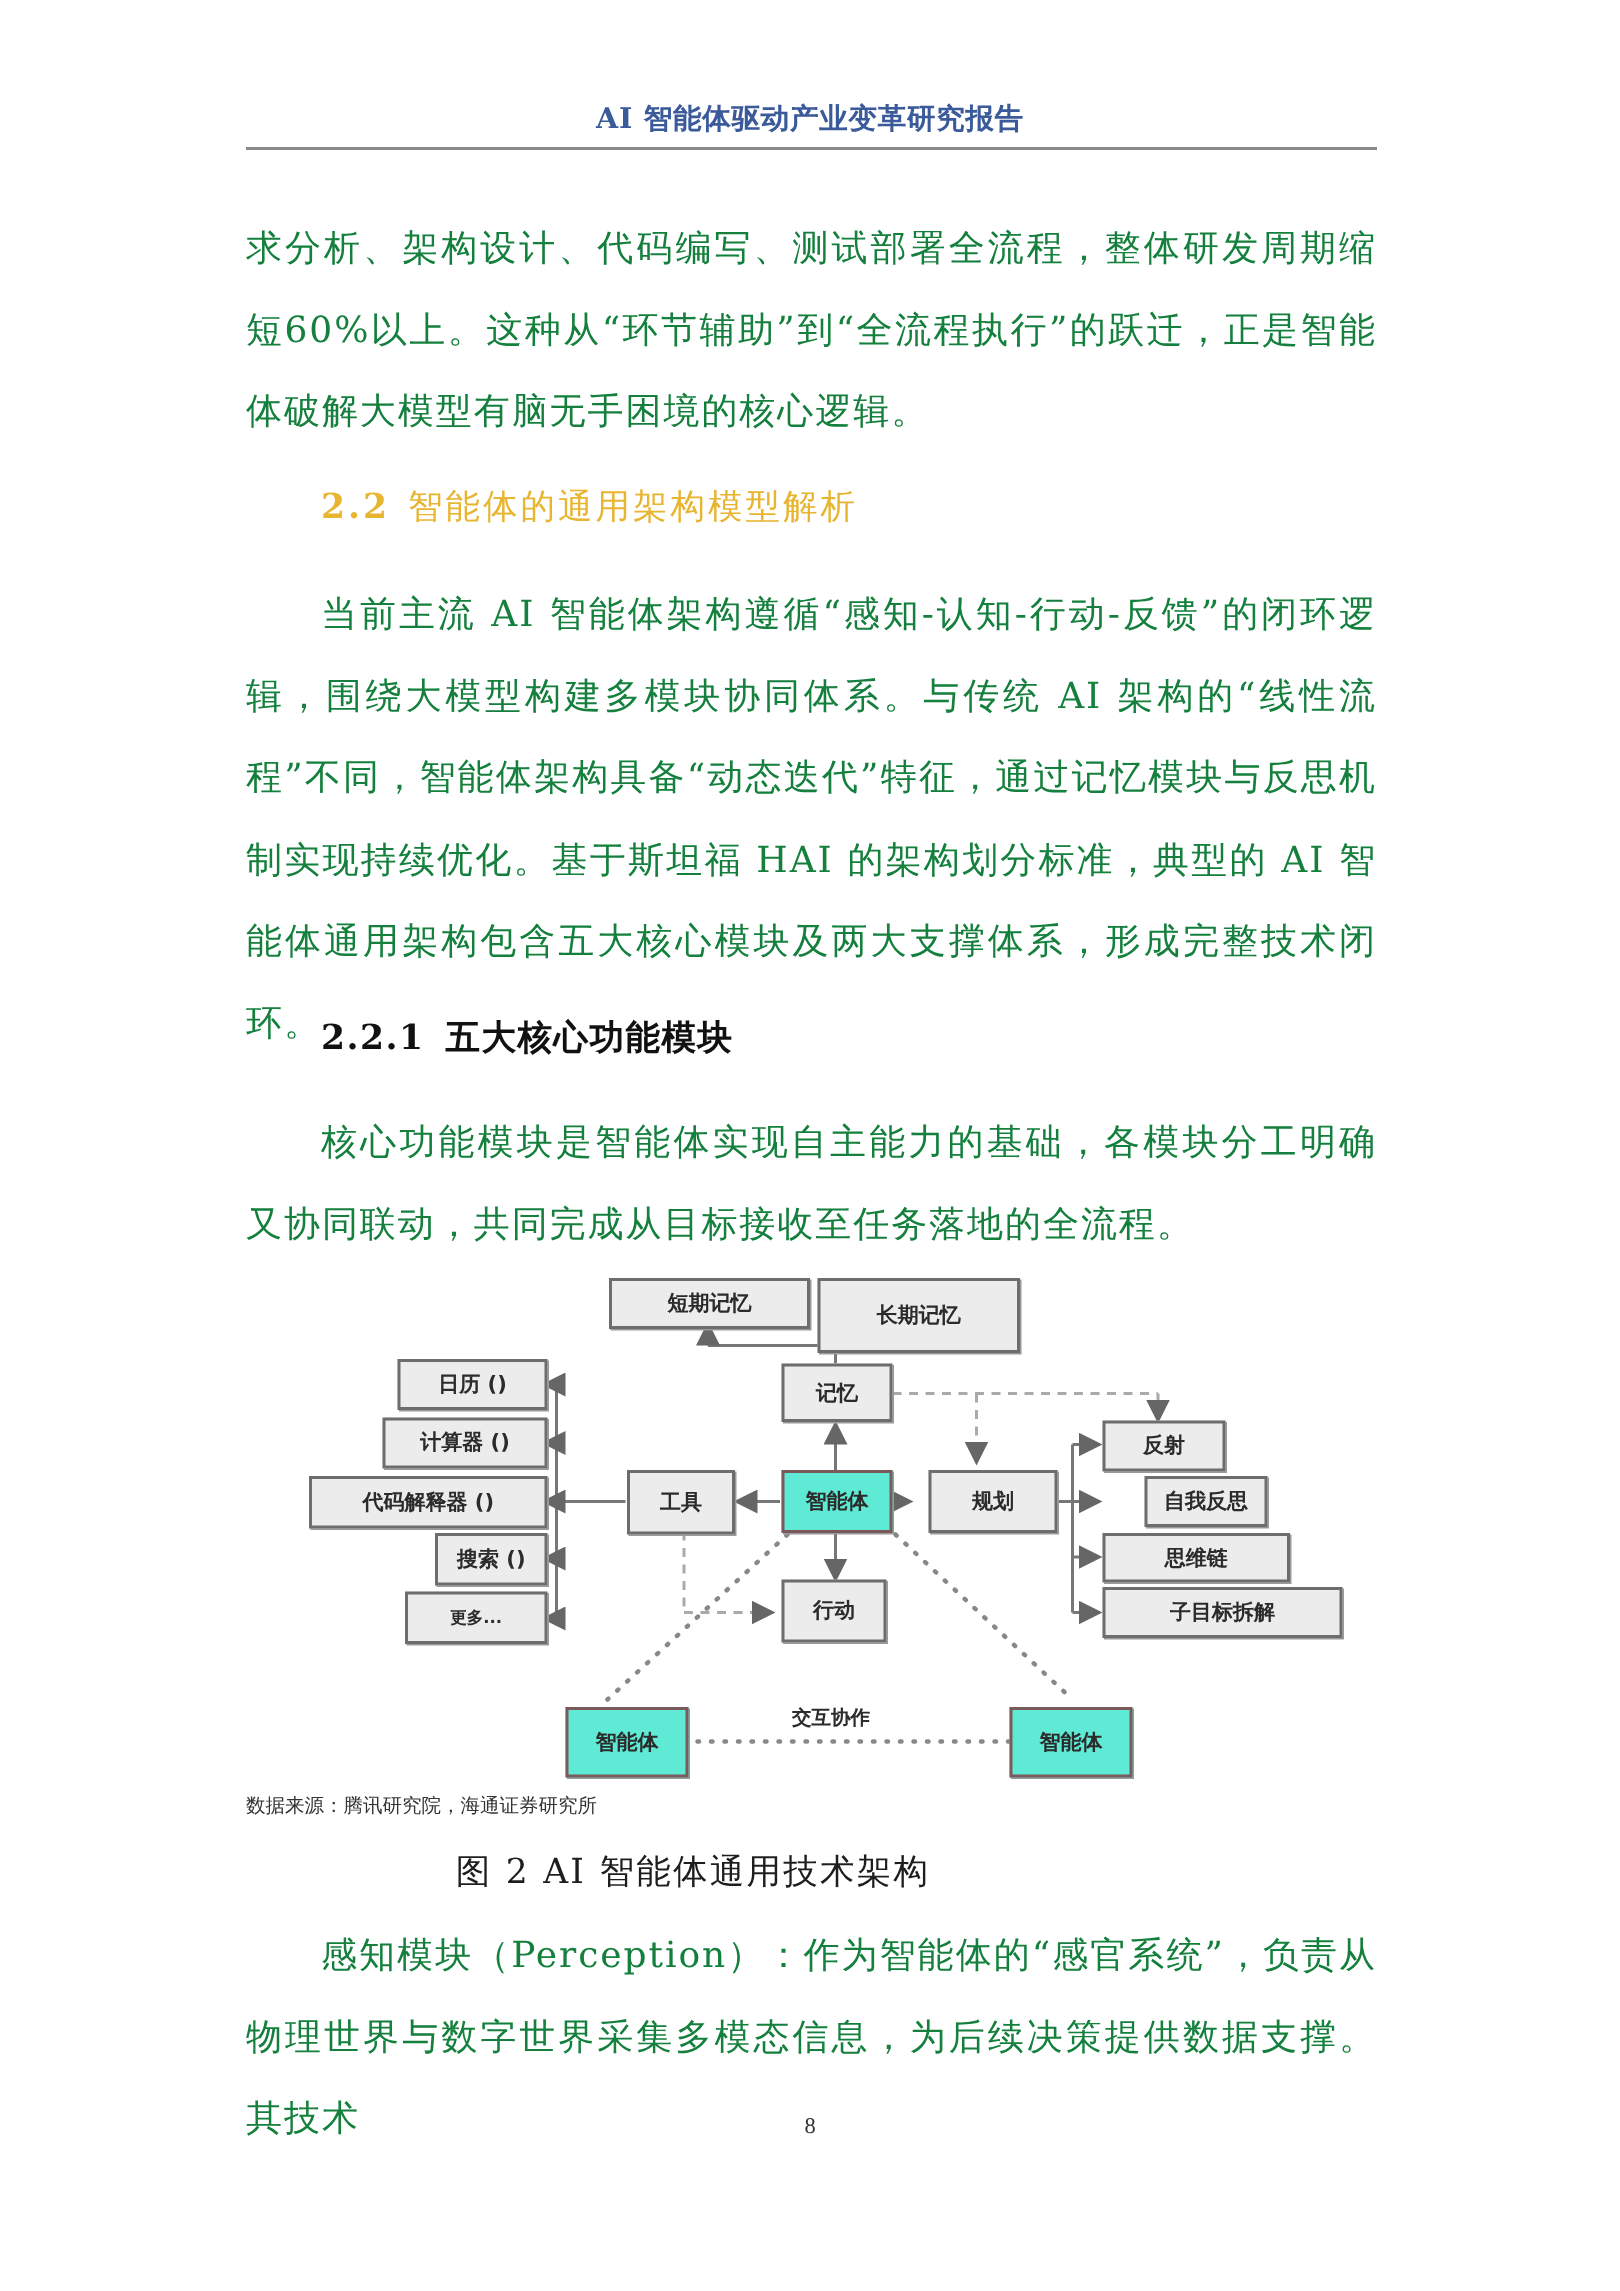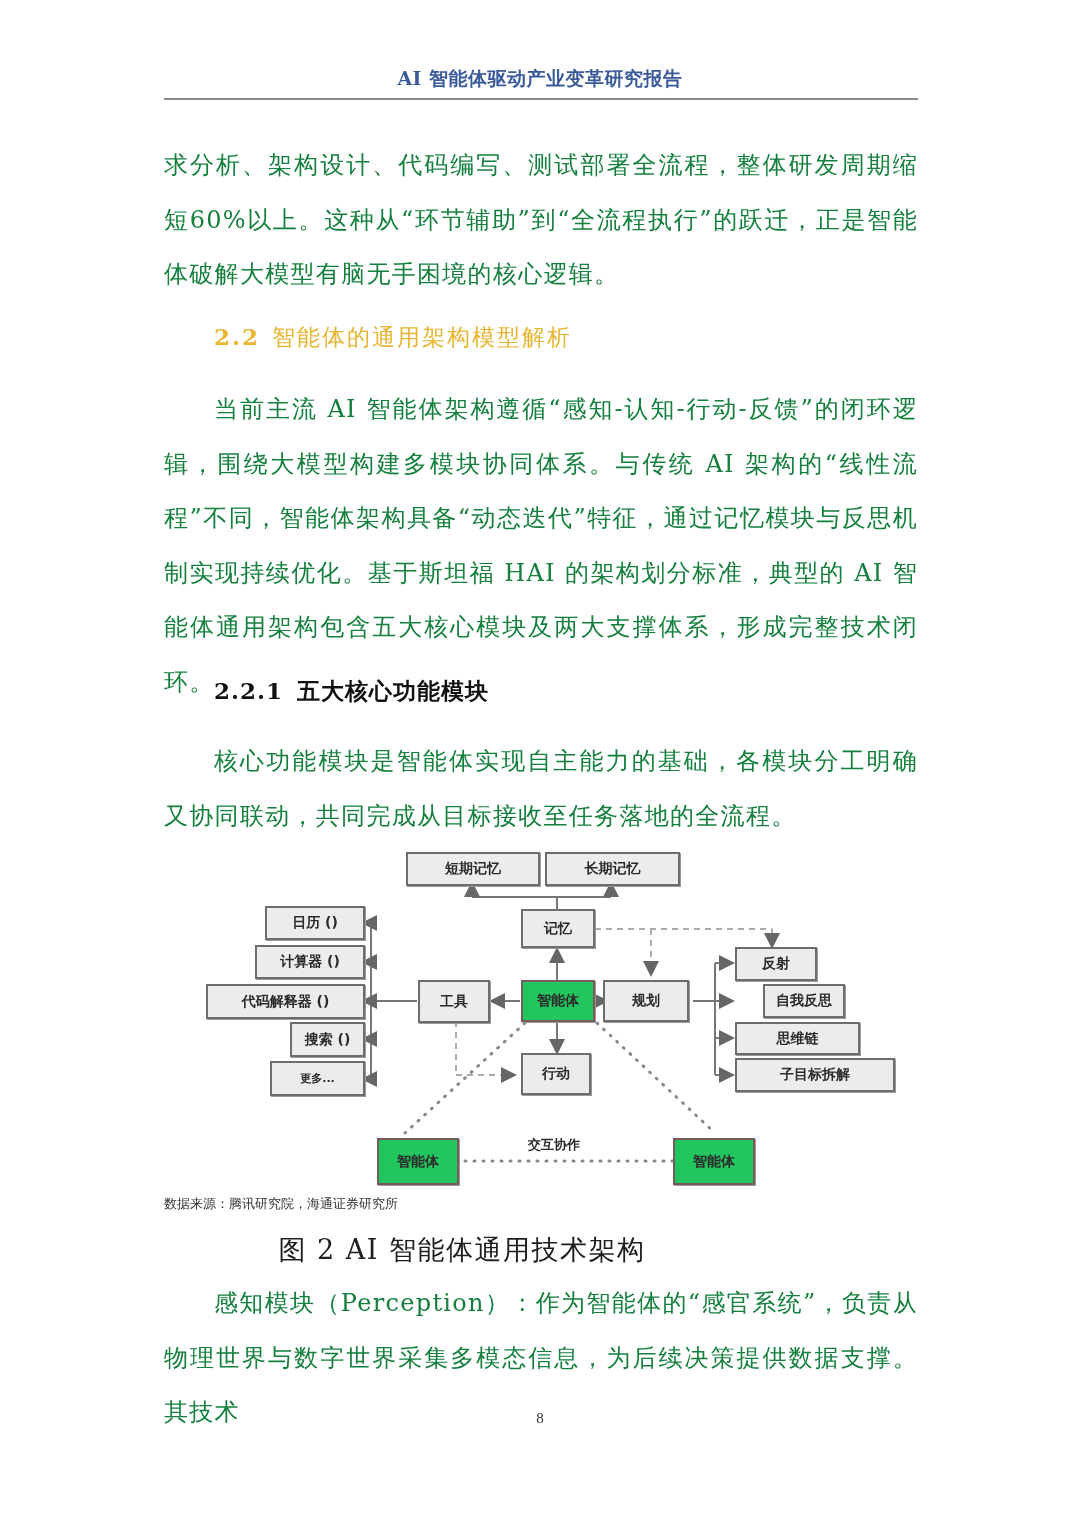--- a/index.html
+++ b/index.html
@@ -39,33 +39,33 @@
   .h3 .num { font-family: "DejaVu Serif", serif; margin-right: 14px; text-align: right; }
 
   .diagram { position: absolute; left: 195px; top: 845px; width: 710px; height: 345px; }
   .box {
     position: absolute; background: #ececec; border: 2px solid #6d6d6d;
     box-sizing: border-box; display: flex; align-items: center; justify-content: center;
     font-family: "DejaVu Sans", sans-serif; font-size: 14px; color: #2b2b2b; font-weight: bold;
     box-shadow: 1px 1px 0 #9a9a9a;
     text-align: right;
   }
-  .box.agent { background: #22c55e; border-color: #7a5a5a; }
+  .box.agent { background: #5eead4; border-color: #7a5a5a; }
   .diagram svg { position: absolute; left: 0; top: 0; }
   .interact-label {
     position: absolute; font-family: "DejaVu Sans", sans-serif; font-size: 13px;
     color: #2b2b2b; font-weight: bold;
   }
   .source {
     position: absolute; left: 164px; top: 1195px; font-size: 13px; color: #333;
     font-family: "DejaVu Serif", serif;
   }
   .caption {
     position: absolute; left: 0; width: 924px; top: 1232px; text-align: center;
-    font-size: 27px; color: #1e1e1e; letter-spacing: 1.5px;
+    font-size: 23px; color: #1e1e1e; letter-spacing: 1.5px;
     font-family: "DejaVu Serif", serif;
   }
   .page-num {
     position: absolute; left: 0; width: 1080px; top: 1410px; text-align: center;
     font-size: 15px; color: #333; font-family: "Liberation Serif", serif;
   }
 </style>
 </head>
 <body>
 
@@ -133,32 +133,32 @@
       <line x1="261" y1="230" x2="318" y2="230" marker-end="url(#arr)"></line>
     </g>
     <g stroke="#888" stroke-width="3" fill="none" stroke-dasharray="1,8" stroke-linecap="round">
       <line x1="330" y1="178" x2="210" y2="288"></line>
       <line x1="402" y1="178" x2="520" y2="288"></line>
       <line x1="270" y1="316" x2="480" y2="316"></line>
     </g>
   </svg>
 
   <div class="box" style="left:211px;top:7px;width:134px;height:34px;">短期记忆</div>
-  <div class="box" style="left:350px;top:7px;width:135px;height:34px;">长期记忆</div>
+  <div class="box" style="left:350px;top:7px;width:135px;height:50px;">长期记忆</div>
   <div class="box" style="left:326px;top:64px;width:74px;height:39px;">记忆</div>
 
   <div class="box" style="left:70px;top:61px;width:100px;height:34px;">日历 ()</div>
   <div class="box" style="left:60px;top:100px;width:110px;height:34px;">计算器 ()</div>
   <div class="box" style="left:11px;top:139px;width:159px;height:35px;">代码解释器 ()</div>
   <div class="box" style="left:95px;top:177px;width:75px;height:35px;">搜索 ()</div>
   <div class="box" style="left:75px;top:216px;width:95px;height:35px;font-size:11px;">更多...</div>
 
   <div class="box" style="left:223px;top:135px;width:72px;height:43px;">工具</div>
   <div class="box agent" style="left:326px;top:135px;width:74px;height:42px;">智能体</div>
-  <div class="box" style="left:408px;top:135px;width:86px;height:42px;">规划</div>
+  <div class="box" style="left:424px;top:135px;width:86px;height:42px;">规划</div>
   <div class="box" style="left:326px;top:208px;width:70px;height:42px;">行动</div>
 
   <div class="box" style="left:540px;top:102px;width:82px;height:34px;">反射</div>
   <div class="box" style="left:568px;top:139px;width:82px;height:34px;">自我反思</div>
   <div class="box" style="left:540px;top:177px;width:125px;height:33px;">思维链</div>
   <div class="box" style="left:540px;top:213px;width:160px;height:34px;">子目标拆解</div>
 
   <div class="box agent" style="left:182px;top:293px;width:82px;height:47px;">智能体</div>
   <div class="box agent" style="left:478px;top:293px;width:82px;height:47px;">智能体</div>
   <div class="interact-label" style="left:333px;top:291px;">交互协作</div>

